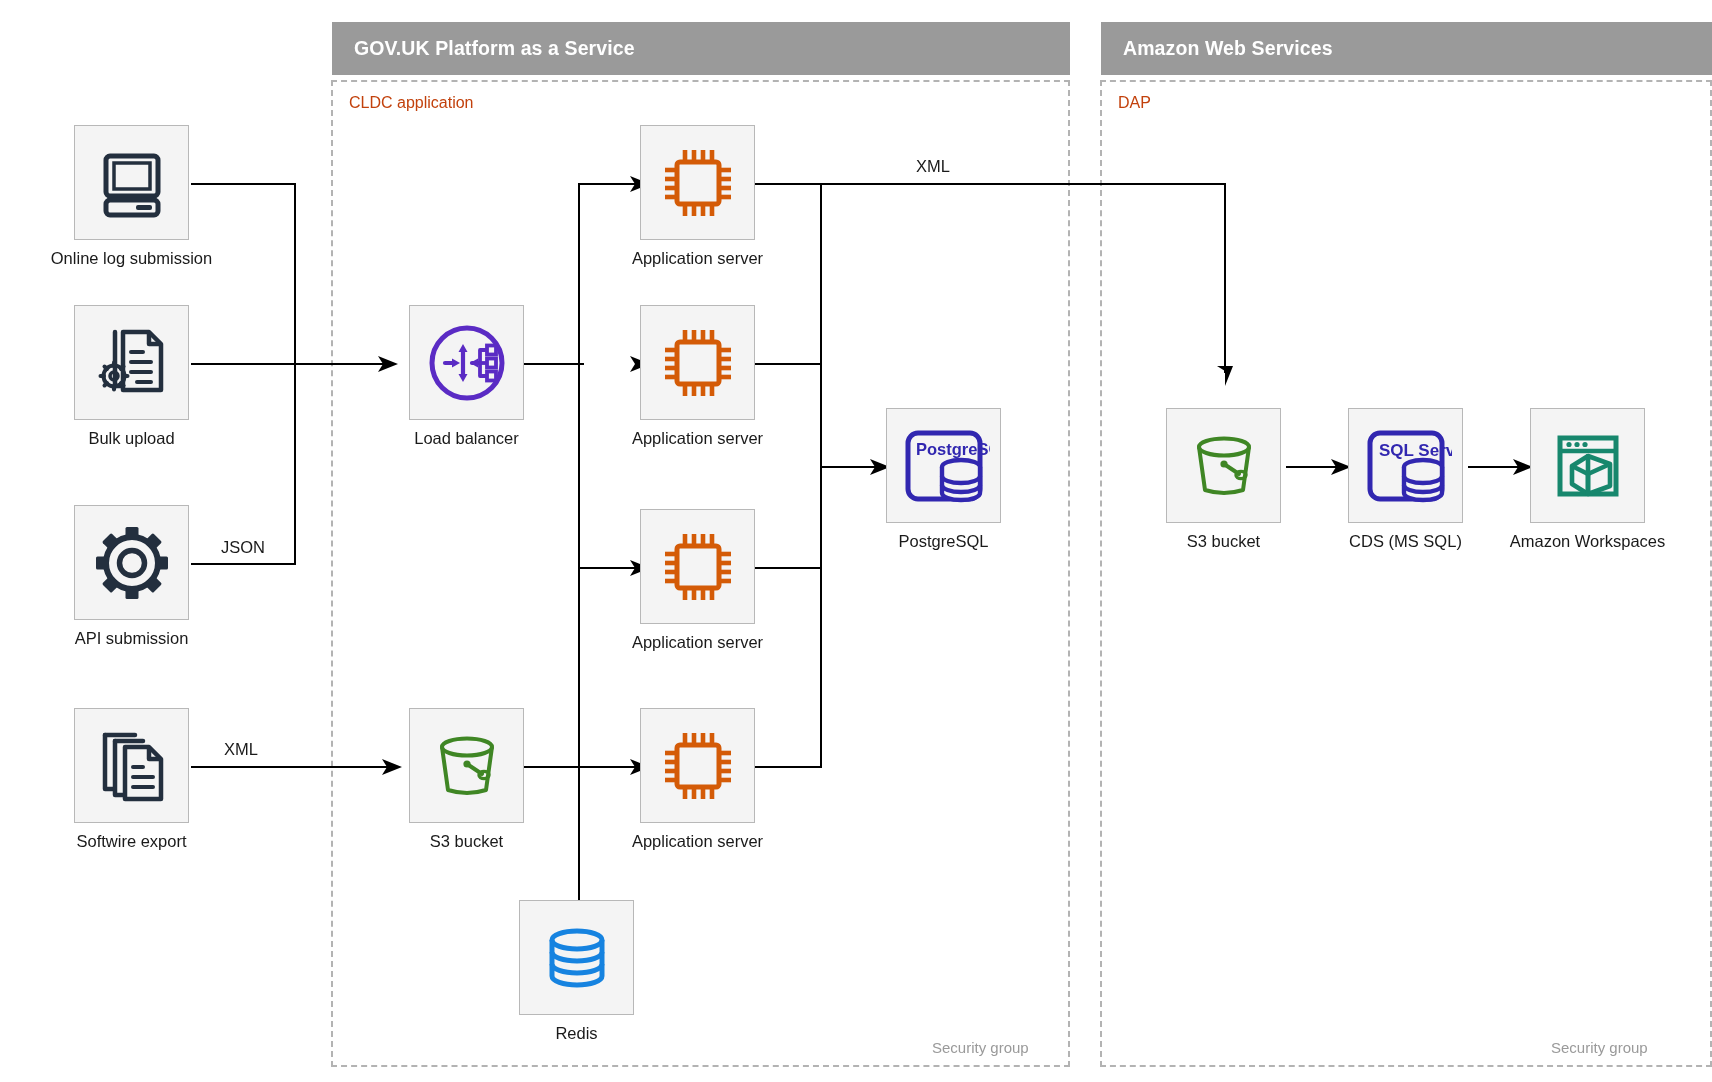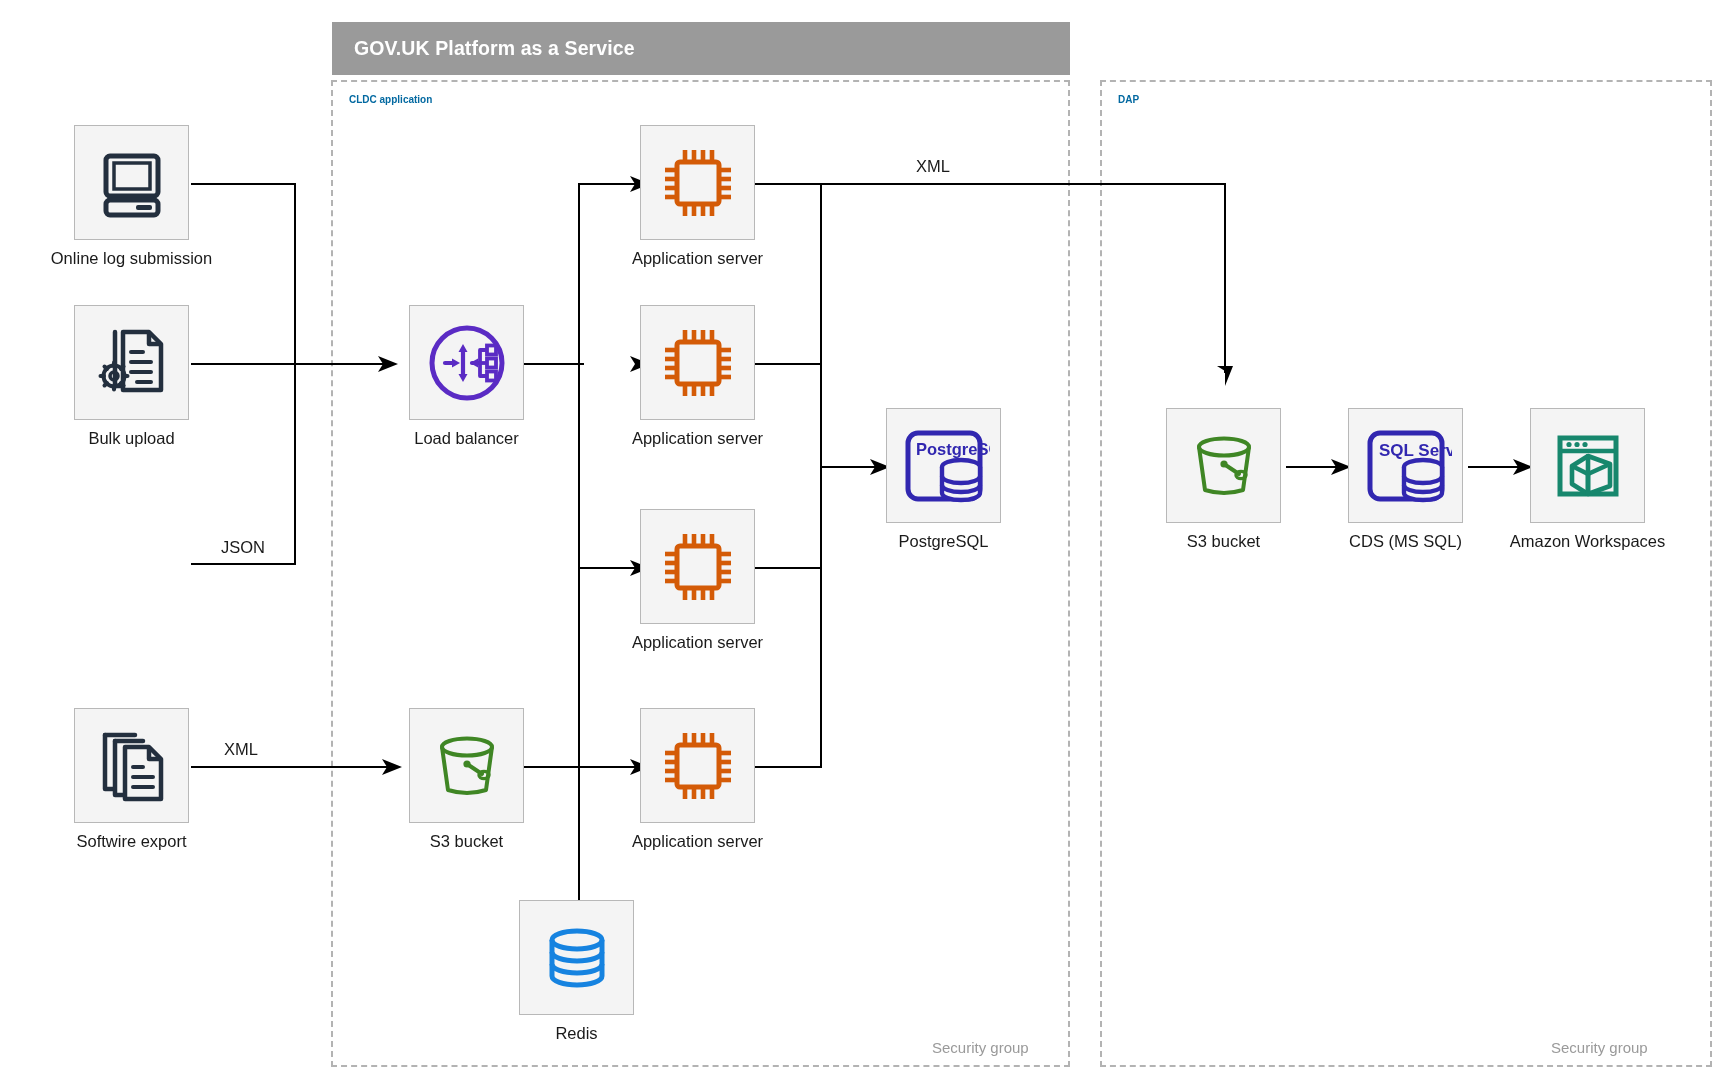--- a/index.html
+++ b/index.html
@@ -31,23 +31,23 @@
   }
 
   
   .dashed-box {
     position: absolute;
     border: 2px dashed #b3b3b3;
     background: transparent;
   }
   .dashed-title {
     position: absolute;
-    font-size: 10px;
-    font-weight: bold;
-    color: #0369a1;
+    font-size: 16px;
+    font-weight: normal;
+    color: #c2410c;
   }
   .security-group-label {
     position: absolute;
     font-size: 15px;
     color: #9a9a9a;
   }
 
   
   .node {
     position: absolute;
@@ -94,20 +94,23 @@
 </style>
 </head>
 <body>
 
 <div id="canvas">
 
   <div class="zone-header" style="left:332px; top:22px; width:738px; height:53px;">
     <span>GOV.UK Platform as a Service</span>
   </div>
 
+  <div class="zone-header" style="left:1101px; top:22px; width:611px; height:53px;">
+    <span>Amazon Web Services</span>
+  </div>
 
   <div class="dashed-box" style="left:331px; top:80px; width:739px; height:987px;"></div>
   <div class="dashed-title" style="left:349px; top:94px;">CLDC application</div>
   <div class="security-group-label" style="left:932px; top:1039px;">Security group</div>
 
   <div class="dashed-box" style="left:1100px; top:80px; width:612px; height:987px;"></div>
   <div class="dashed-title" style="left:1118px; top:94px;">DAP</div>
   <div class="security-group-label" style="left:1551px; top:1039px;">Security group</div>
 
   <div class="wire h" style="left:191px; top:183px; width:105px;"></div>
@@ -209,20 +212,41 @@
               <path d="M7,7 L9.5,9.5"></path>
             <path d="M9.5,-9.5 L7,-7"></path>
               <path d="M-7,7 L-9.5,9.5"></path>
           </g>
         </g>
       </svg>
     </div>
     <div class="node-label">Bulk upload</div>
   </div>
 
+  <div class="node" style="left:74px; top:505px;">
+    <div class="node-box">
+      <svg width="80" height="80" viewBox="0 0 80 80">
+        <g transform="translate(40,40)">
+          <circle cx="0" cy="0" r="26" fill="none" stroke="#232f3e" stroke-width="6"></circle>
+          <circle cx="0" cy="0" r="12.5" fill="none" stroke="#232f3e" stroke-width="5.5"></circle>
+          <g fill="#232f3e">
+            <rect x="-6.5" y="-36" width="13" height="13" rx="1.5"></rect>
+            <rect x="-6.5" y="23" width="13" height="13" rx="1.5"></rect>
+            <rect x="-36" y="-6.5" width="13" height="13" rx="1.5"></rect>
+            <rect x="23" y="-6.5" width="13" height="13" rx="1.5"></rect>
+            <rect x="-6.5" y="-36" width="13" height="13" rx="1.5" transform="rotate(45)"></rect>
+            <rect x="-6.5" y="23" width="13" height="13" rx="1.5" transform="rotate(45)"></rect>
+            <rect x="-36" y="-6.5" width="13" height="13" rx="1.5" transform="rotate(45)"></rect>
+            <rect x="23" y="-6.5" width="13" height="13" rx="1.5" transform="rotate(45)"></rect>
+          </g>
+        </g>
+      </svg>
+    </div>
+    <div class="node-label">API submission</div>
+  </div>
 
   <div class="node" style="left:409px; top:305px;">
     <div class="node-box">
       <svg width="86" height="86" viewBox="0 0 86 86">
         <circle cx="43" cy="43" r="35" fill="none" stroke="#5a2bc4" stroke-width="5"></circle>
         <g stroke="#5a2bc4" stroke-width="4.2" fill="none" stroke-linecap="round">
           <path d="M21 43 L30 43"></path>
         </g>
         <polygon points="36,43 28,38.5 28,47.5" fill="#5a2bc4"></polygon>
         <g stroke="#5a2bc4" stroke-width="4.2" fill="none">

